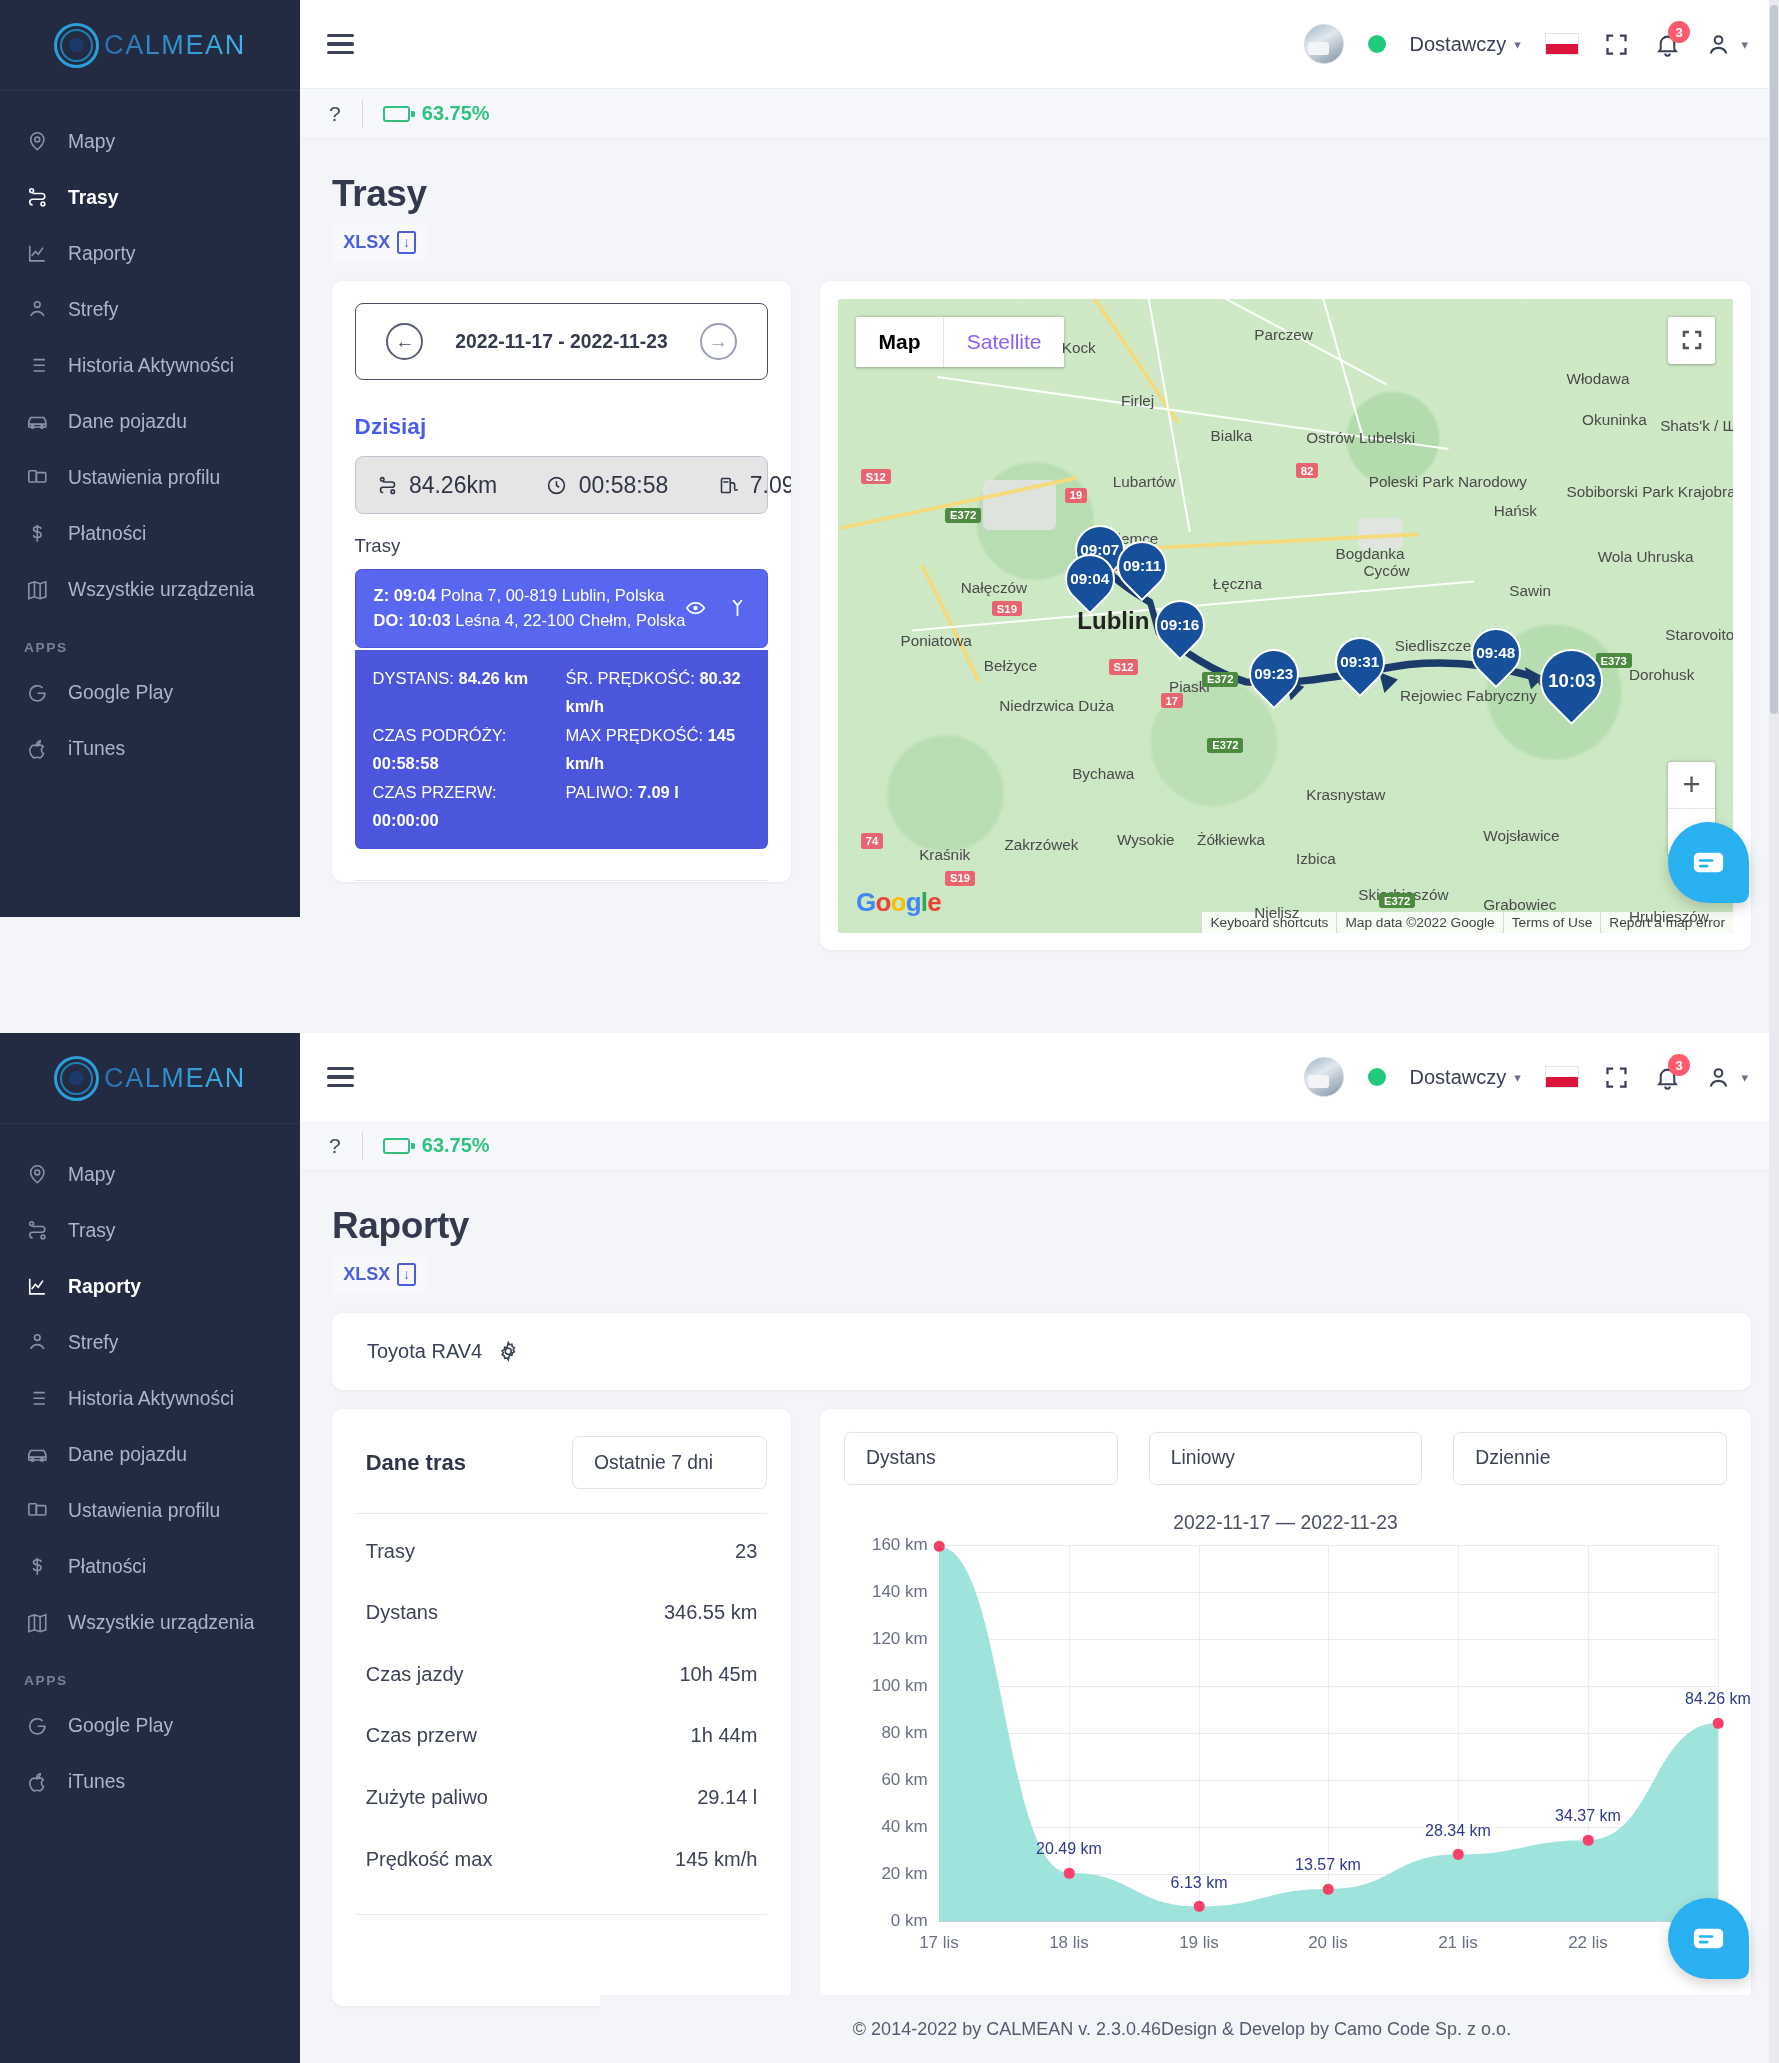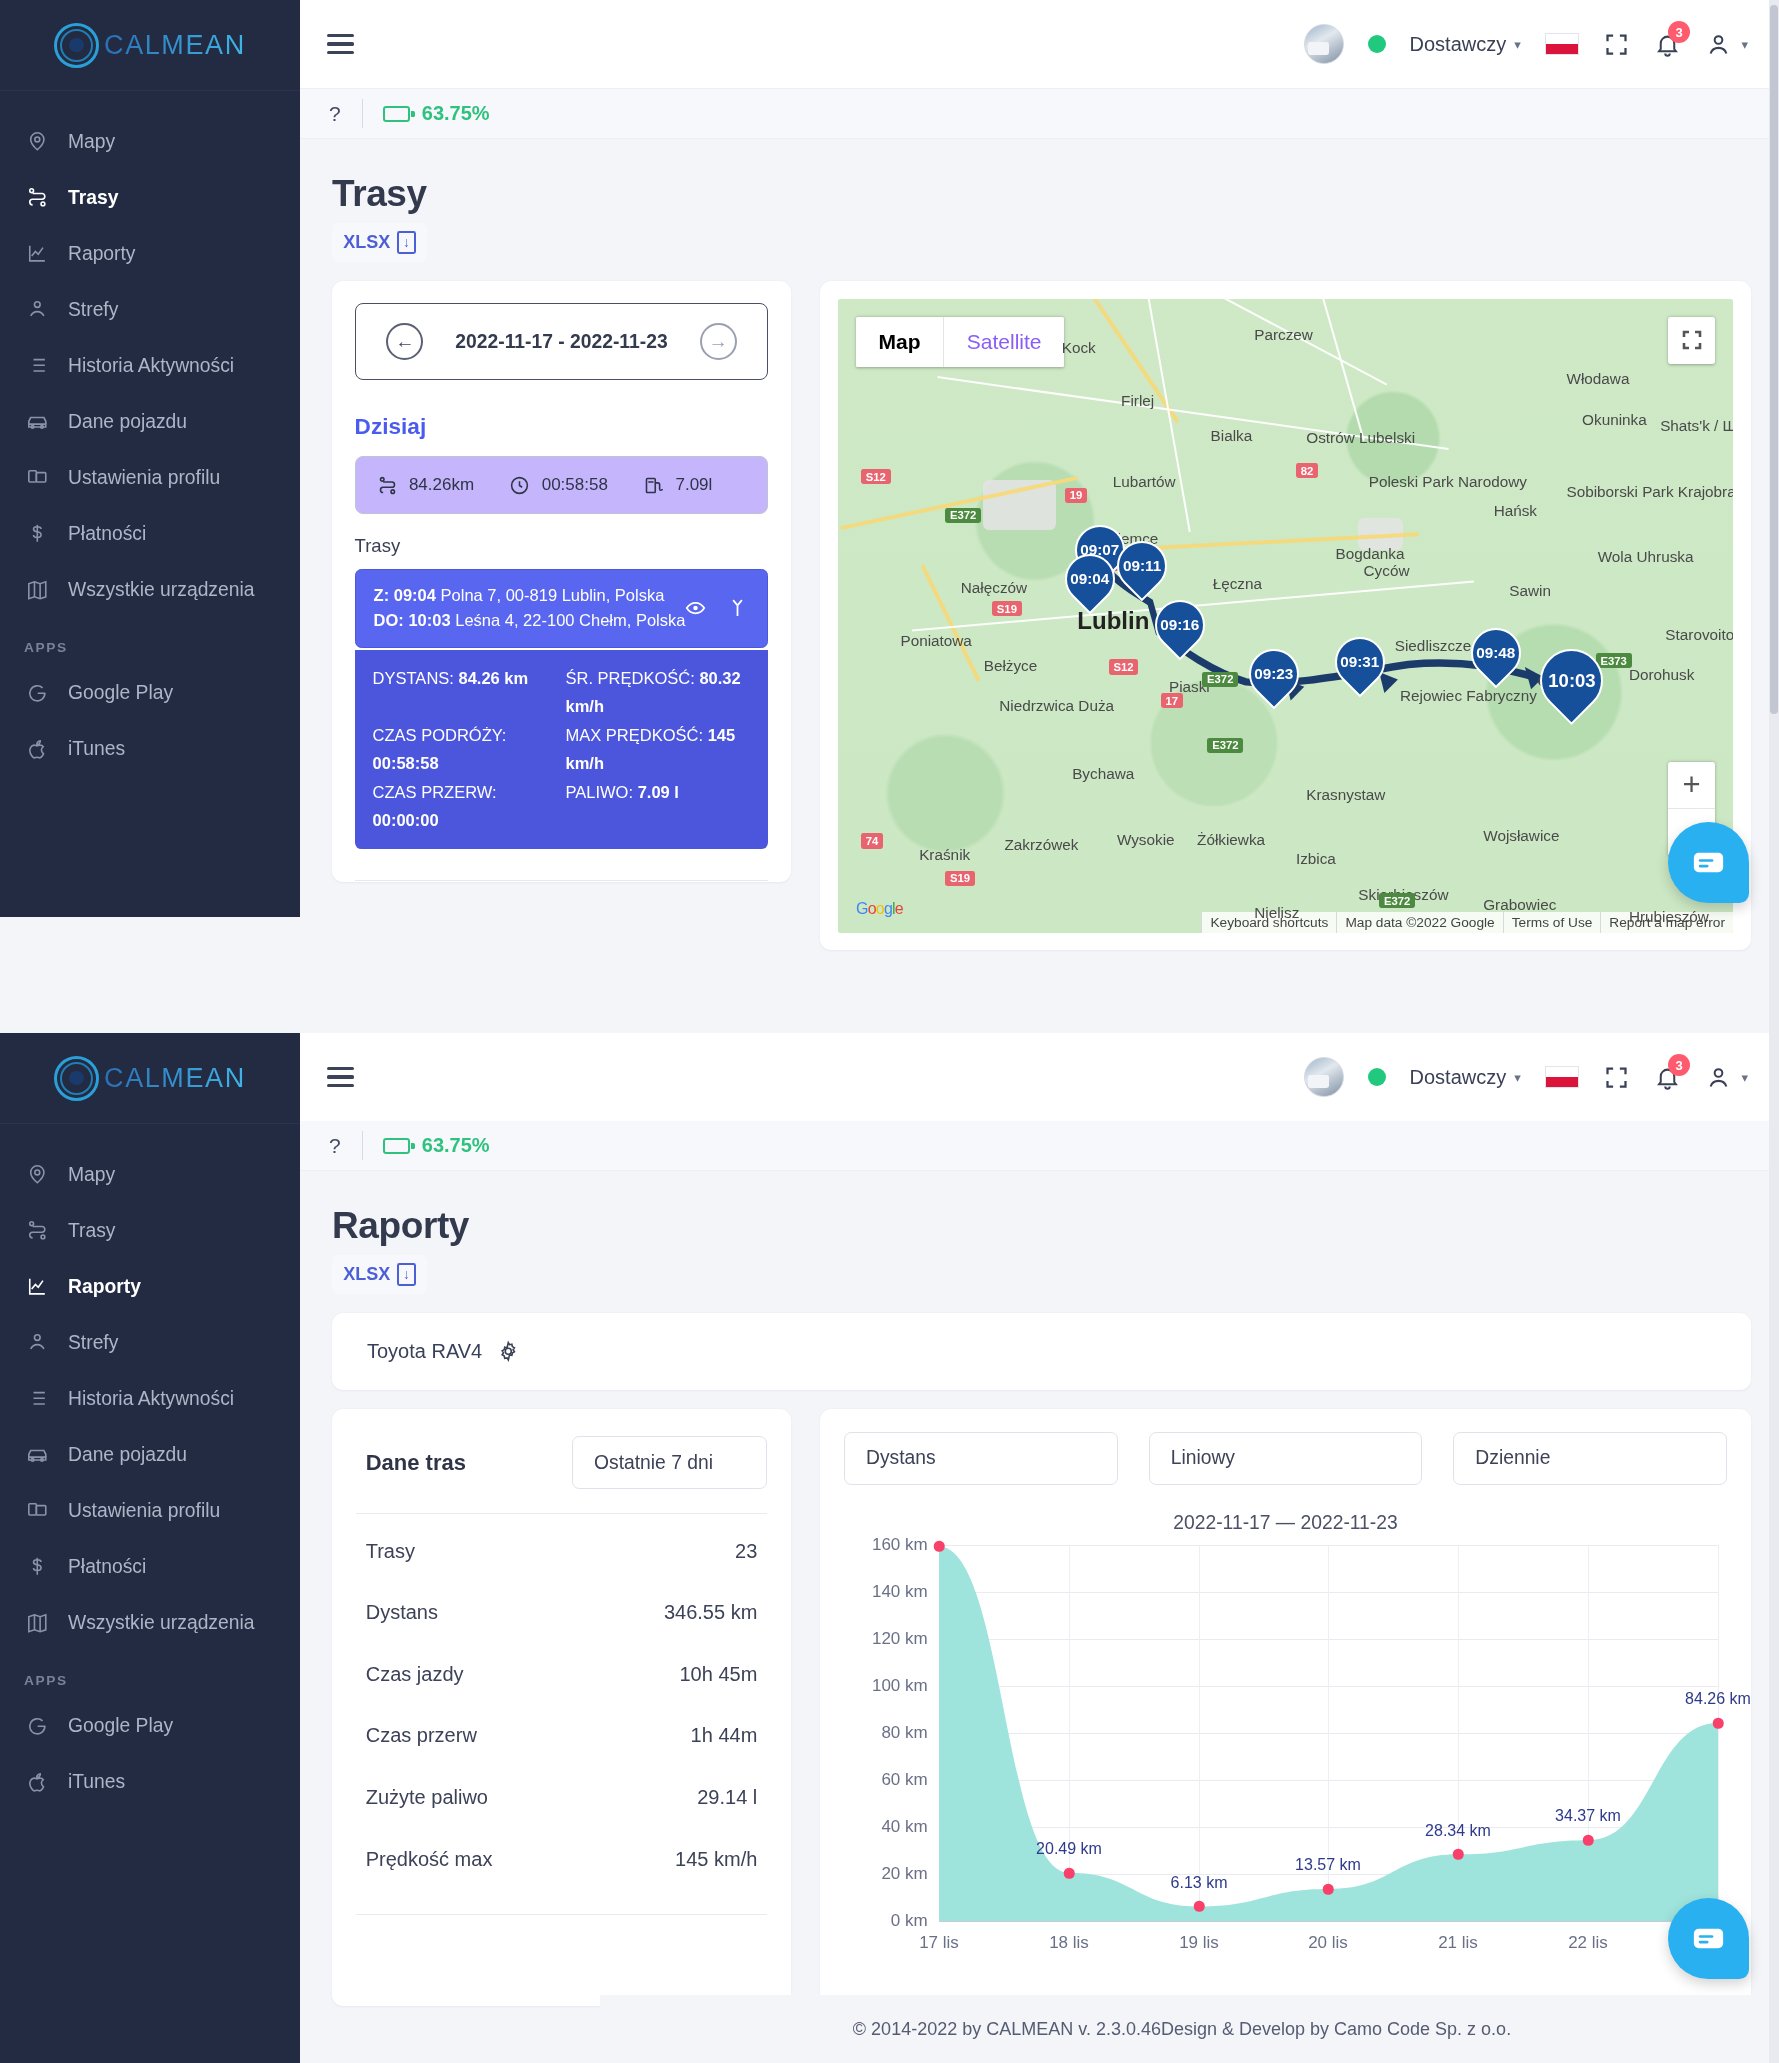--- a/index.html
+++ b/index.html
@@ -125,23 +125,23 @@
     font-size: 19.3px; color: #343b4f; font-weight: 600;
   }
   .circ-btn {
     width: 37px; height: 37px; border-radius: 50%; border: 2.4px solid #5b6175;
     display: flex; align-items: center; justify-content: center; font-size: 19.3px;
     color: #3e4459; cursor: pointer;
   }
   .circ-btn.dim { border-color: #9aa0b2; color:#9aa0b2; }
   .day-head { color: #4a5cf0; font-size: 22.6px; font-weight: 700; margin: 34px 0 16px 0; }
   .sumbar {
-    border: 1.2px solid #bfc4d2; background: #c4b5fd; border-radius: 8px;
-    height: 58px; display: flex; align-items: center; gap: 16px; padding: 0 21px;
-    font-size: 17px; color: #2f3547;
+    border: 1.2px solid #bfc4d2; background: #e5e5e5; border-radius: 8px;
+    height: 58px; display: flex; align-items: center; gap: 30px; padding: 0 21px;
+    font-size: 23px; color: #2f3547;
   }
   .sumbar .mi { display: flex; align-items: center; gap: 11.3px; }
   .sumbar svg { width: 21px; height: 21px; stroke: #2f3547; fill:none; stroke-width: 1.8; }
   .sub-label { font-size: 18.5px; color: #3a4055; margin: 21px 0 11.3px 0; }
   .trip {
     background: #5966f0; color:#fff; border-radius: 6.4px; padding: 13px 18px;
     font-size: 16.5px; line-height: 1.55; position: relative; border: 0.8px solid #4c57d8;
   }
   .trip .acts { position: absolute; right: 19.3px; top: 50%; transform: translateY(-50%); display:flex; gap:21px; }
   .trip .acts svg { width: 21px; height: 21px; stroke: #fff; fill:none; stroke-width:2; }
@@ -184,21 +184,21 @@
     position:absolute; top:18px; right:18px; width:47px; height:47px; background:#fff;
     border-radius:2.4px; box-shadow:0 0.8px 3.2px rgba(0,0,0,.3); display:flex; align-items:center; justify-content:center;
     cursor:pointer;
   }
   .map-zoom {
     position:absolute; right:18px; bottom:77px; width:47px; background:#fff;
     border-radius:2.4px; box-shadow:0 0.8px 3.2px rgba(0,0,0,.3); cursor:pointer;
   }
   .map-zoom div { height:47px; display:flex; align-items:center; justify-content:center; font-size:31px; color:#555; }
   .map-zoom div:first-child { border-bottom:0.8px solid #e6e6e6; }
-  .gmark { position:absolute; left:18px; bottom:14.5px; font-size:16px; font-weight:400; letter-spacing:-0.8px;text-align:center; }
+  .gmark { position:absolute; left:18px; bottom:14.5px; font-size:26px; font-weight:700; letter-spacing:-0.8px;text-align:center; }
   .gmark span:nth-child(1){color:#4285F4}.gmark span:nth-child(2){color:#EA4335}
   .gmark span:nth-child(3){color:#FBBC05}.gmark span:nth-child(4){color:#4285F4}
   .gmark span:nth-child(5){color:#34A853}.gmark span:nth-child(6){color:#EA4335}
   .map-attr {
     position:absolute; right:0; bottom:0; display:flex; background:rgba(255,255,255,.82);
     font-size:13.7px; color:#444;
   }
   .map-attr span { padding:3.2px 8px; border-left:0.8px solid #d9d9d9; white-space:nowrap; }
   .pin {
     position:absolute; width:50px; height:50px; border-radius:50% 50% 50% 0;

